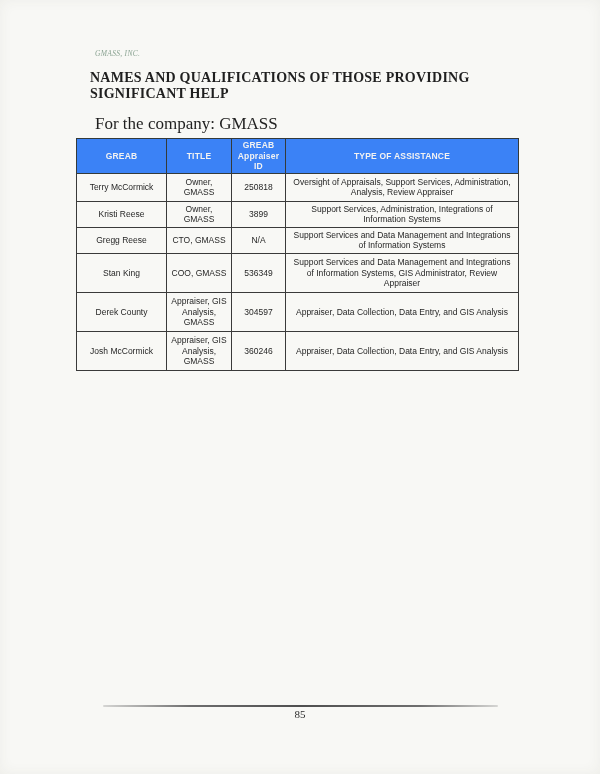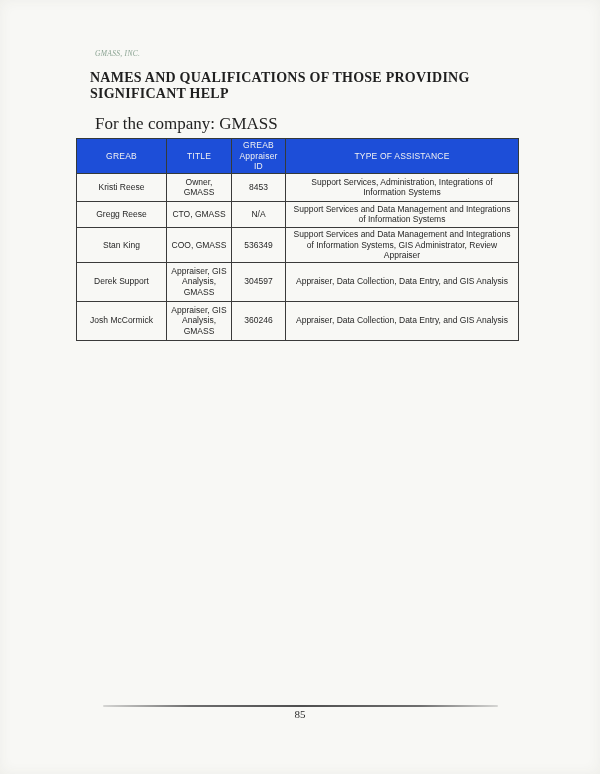--- a/index.html
+++ b/index.html
@@ -74,24 +74,24 @@
   }
   .qual-table th, .qual-table td {
     border: 1px solid #3a3a3a;
     text-align: center;
     vertical-align: middle;
     padding: 1px 4px;
     overflow: hidden;
   }
   .qual-table thead tr { height: 34px; }
   .qual-table th {
-    background: #1d4ed8;
+    background: #3b82f6;
     border-color: #343a3a;
     color: #f2f2f2;
-    font-weight: 400;
+    font-weight: 700;
     letter-spacing: 0.2px;
     padding: 1px 3px;
   }
   .qual-table tbody tr:nth-child(1) { height: 28px; }
   .qual-table tbody tr:nth-child(2) { height: 26px; }
   .qual-table tbody tr:nth-child(3) { height: 26px; }
   .qual-table tbody tr:nth-child(4) { height: 39px; }
   .qual-table tbody tr:nth-child(5) { height: 39px; }
   .qual-table tbody tr:nth-child(6) { height: 39px; }
   
@@ -138,39 +138,45 @@
     <thead>
       <tr>
         <th>GREAB</th>
         <th>TITLE</th>
         <th>GREAB Appraiser ID</th>
         <th>TYPE OF ASSISTANCE</th>
       </tr>
     </thead>
     <tbody>
       <tr>
+        <td>Terry McCormick</td>
+        <td>Owner, GMASS</td>
+        <td>250818</td>
+        <td>Oversight of Appraisals, Support Services, Administration, Analysis, Review Appraiser</td>
+      </tr>
+      <tr>
         <td>Kristi Reese</td>
         <td>Owner, GMASS</td>
-        <td>8453</td>
+        <td>3899</td>
         <td>Support Services, Administration, Integrations of Information Systems</td>
       </tr>
       <tr>
         <td>Gregg Reese</td>
         <td>CTO, GMASS</td>
         <td>N/A</td>
         <td>Support Services and Data Management and Integrations of Information Systems</td>
       </tr>
       <tr>
         <td>Stan King</td>
         <td>COO, GMASS</td>
         <td>536349</td>
         <td>Support Services and Data Management and Integrations of Information Systems, GIS Administrator, Review Appraiser</td>
       </tr>
       <tr>
-        <td>Derek Support</td>
+        <td>Derek County</td>
         <td>Appraiser, GIS Analysis, GMASS</td>
         <td>304597</td>
         <td>Appraiser, Data Collection, Data Entry, and GIS Analysis</td>
       </tr>
       <tr>
         <td>Josh McCormick</td>
         <td>Appraiser, GIS Analysis, GMASS</td>
         <td>360246</td>
         <td>Appraiser, Data Collection, Data Entry, and GIS Analysis</td>
       </tr>

